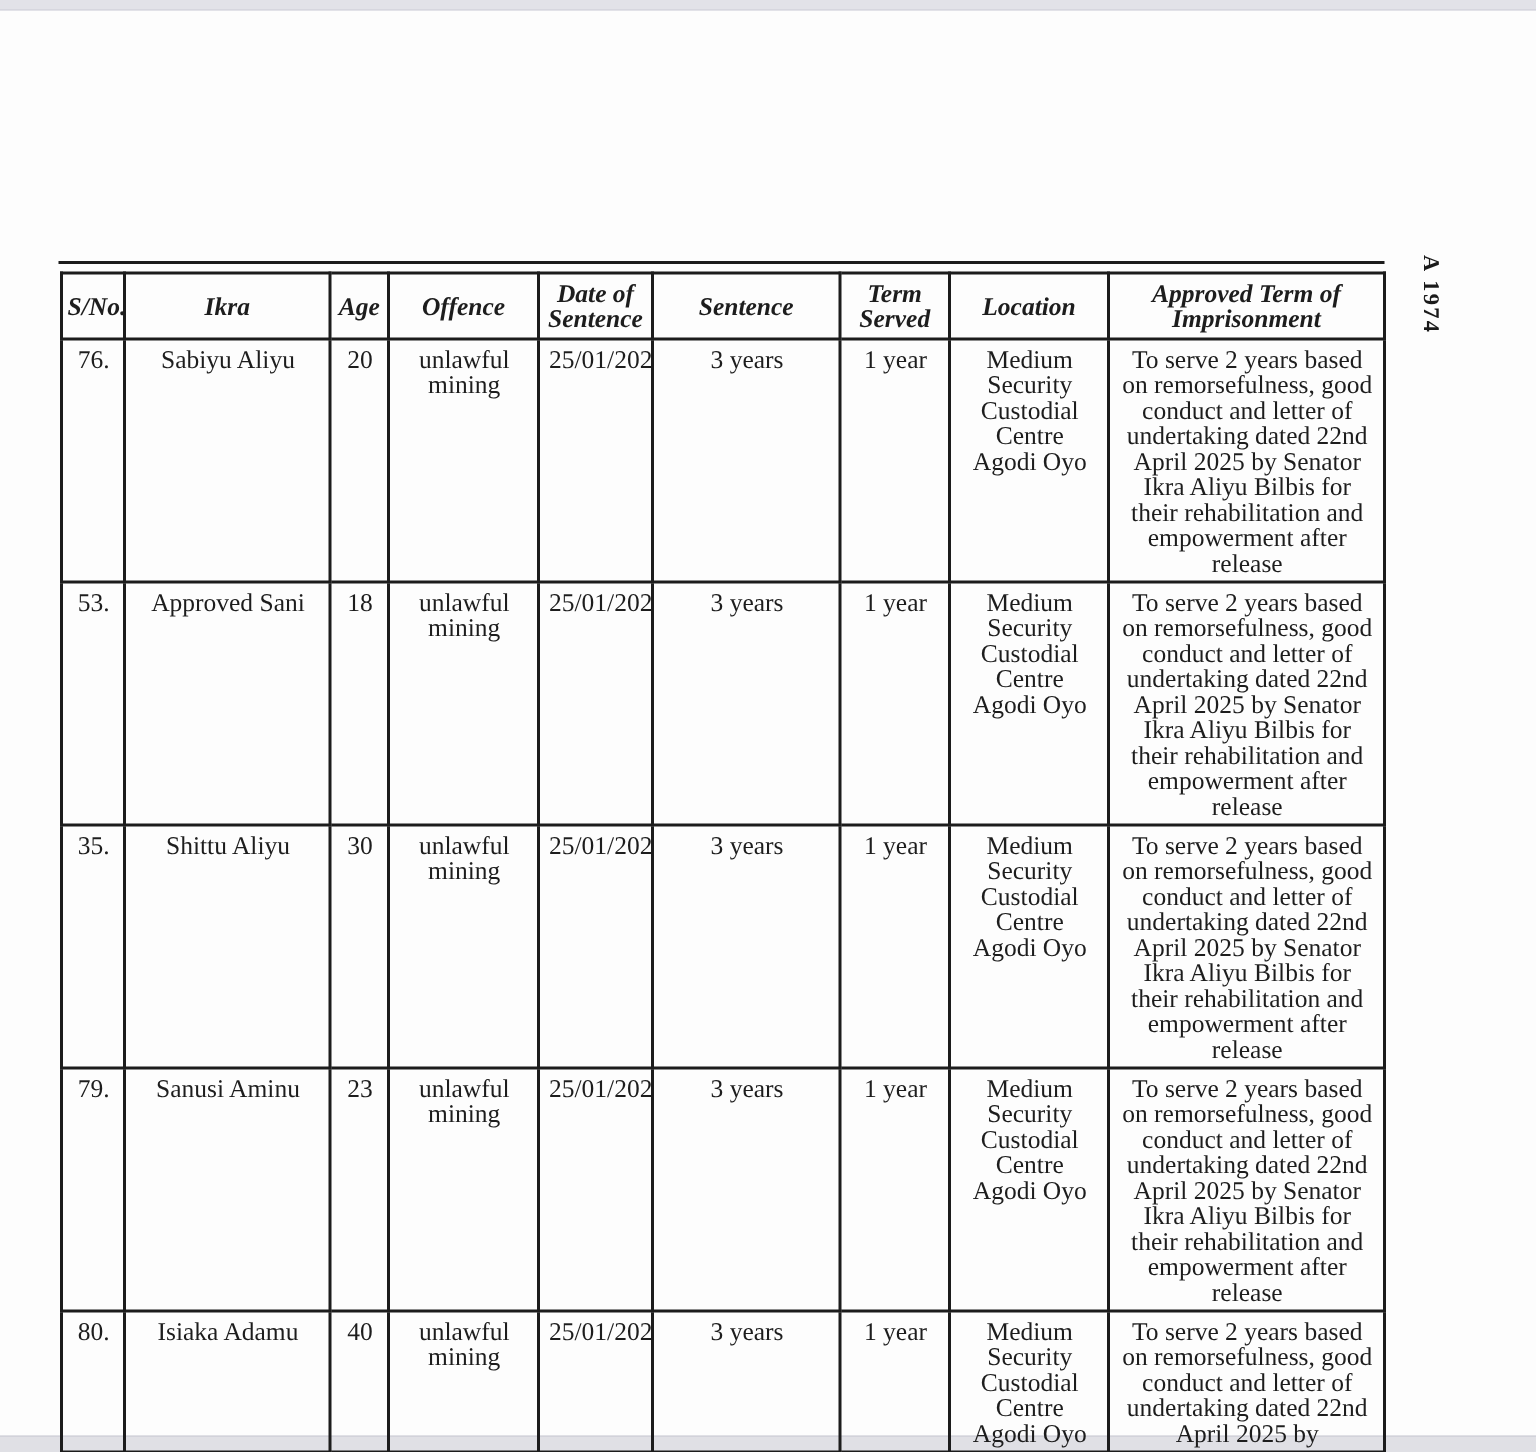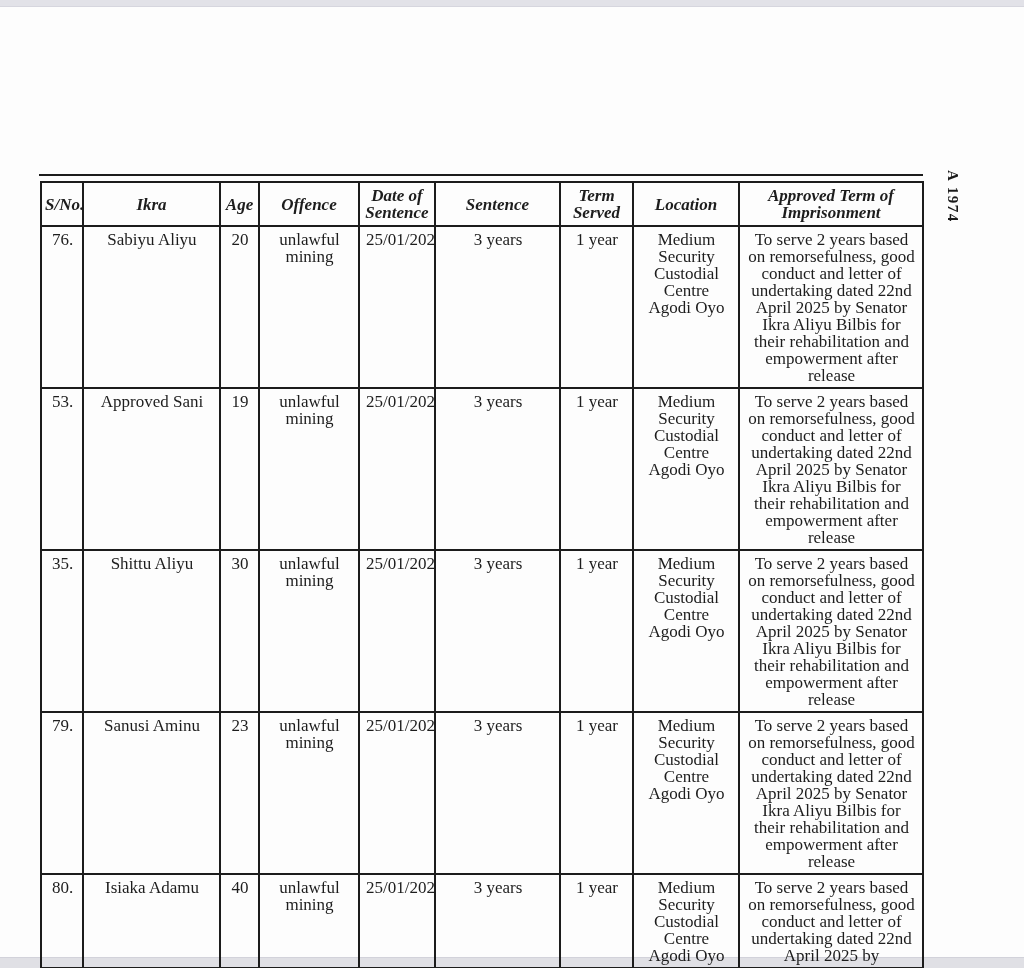--- a/index.html
+++ b/index.html
@@ -139,21 +139,21 @@
           <td>3 years</td>
           <td>1 year</td>
           <td>Medium Security
 Custodial Centre
 Agodi Oyo</td>
           <td class="c-approved">To serve 2 years based on remorsefulness, good conduct and letter of undertaking dated 22nd April 2025 by Senator Ikra Aliyu Bilbis for their rehabilitation and empowerment after release</td>
         </tr>
         <tr class="row-tall">
           <td class="c-center">53.</td>
           <td class="c-name">Approved Sani</td>
-          <td class="c-center">19</td>
+          <td class="c-center">18</td>
           <td>unlawful
 mining</td>
           <td>25/01/2024</td>
           <td>3 years</td>
           <td>1 year</td>
           <td>Medium Security
 Custodial Centre
 Agodi Oyo</td>
           <td class="c-approved">To serve 2 years based on remorsefulness, good conduct and letter of undertaking dated 22nd April 2025 by Senator Ikra Aliyu Bilbis for their rehabilitation and empowerment after release</td>
         </tr>

